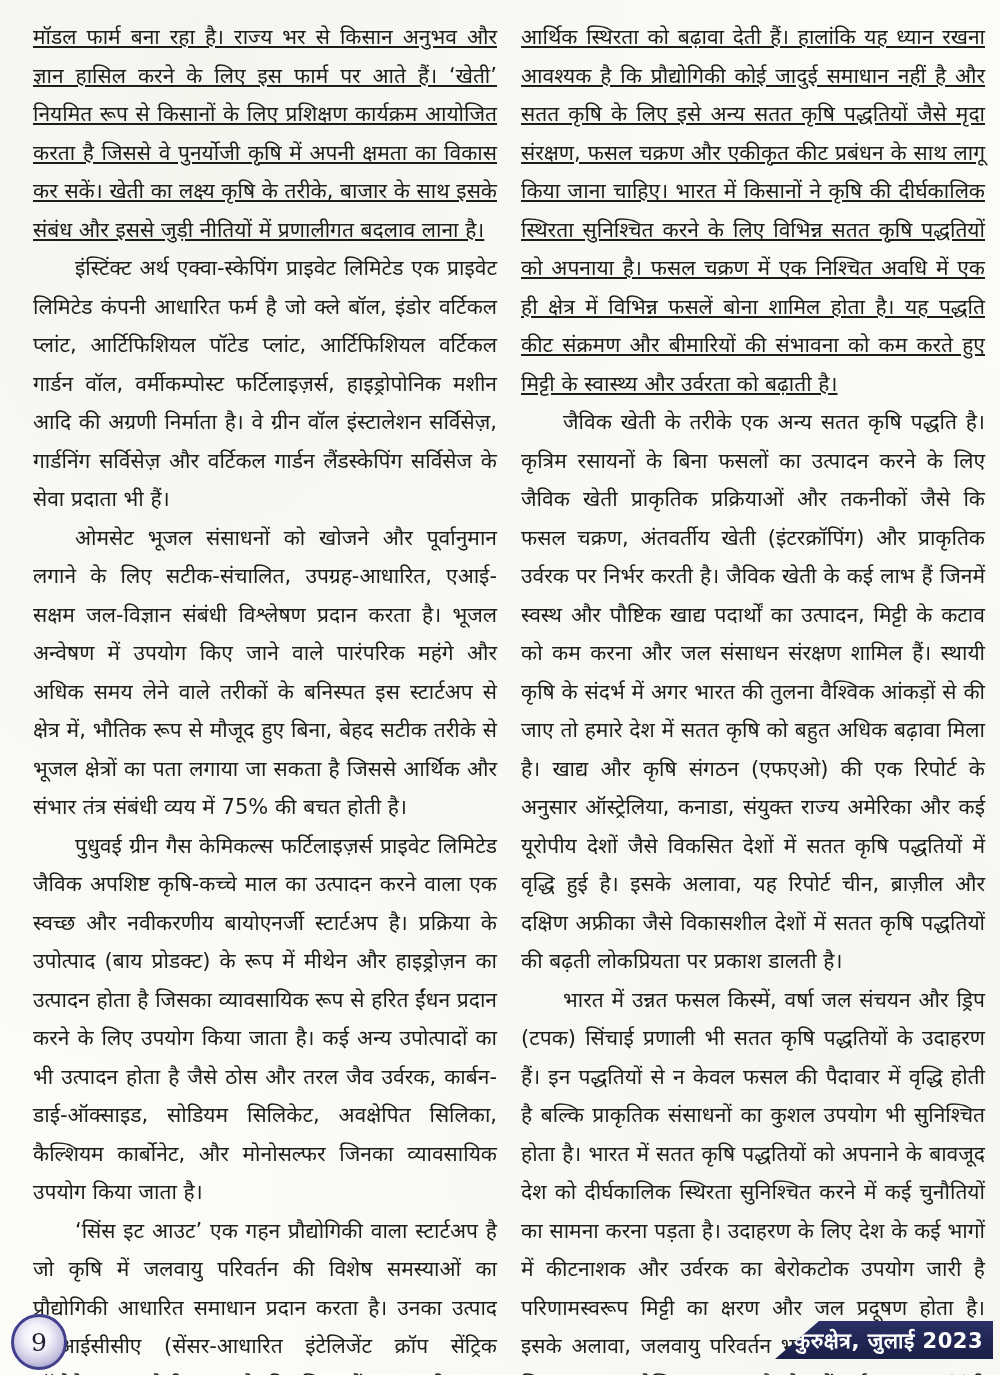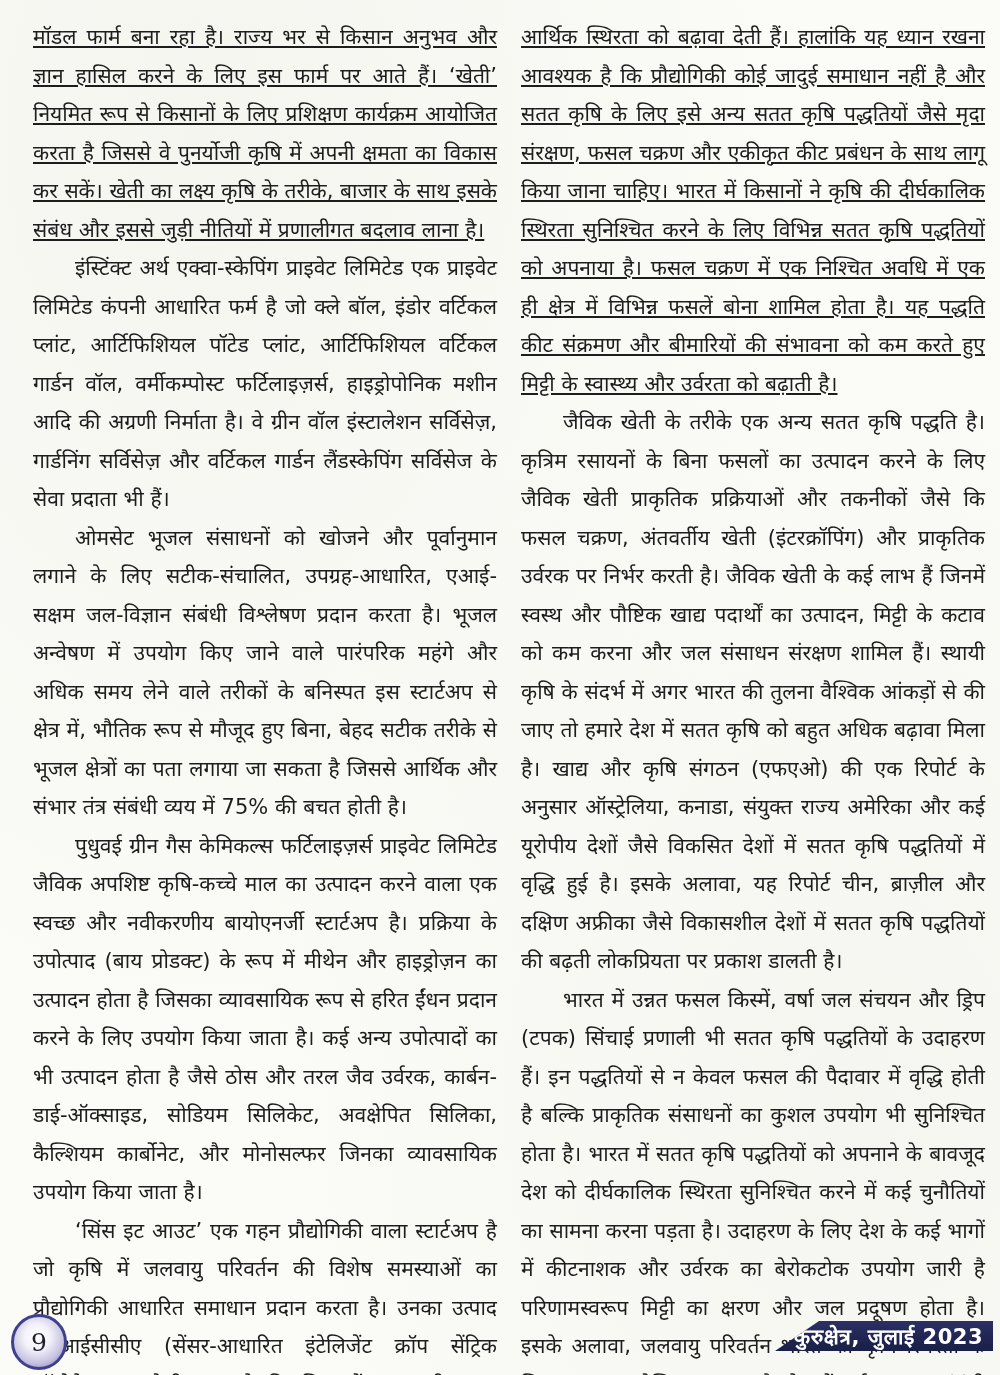--- a/index.html
+++ b/index.html
@@ -55,21 +55,21 @@
     font-family: "DejaVu Serif", "Liberation Serif", serif;
     font-size: 25px;
     color: #1f1f2e;
     box-sizing: border-box;
   }
   .footer-banner {
     position: absolute;
     top: 1321px;
     right: 7px;
     width: 218px;
-    height: 30px;
+    height: 38px;
     background: linear-gradient(180deg, #2b3166 0%, #202552 55%, #1b2049 100%);
     clip-path: polygon(44px 0, 100% 0, 100% 100%, 0 100%);
     display: flex;
     align-items: center;
     justify-content: flex-end;
     padding-right: 10px;
     box-sizing: border-box;
     color: #ffffff;
     font-weight: bold;
     font-size: 21px;

